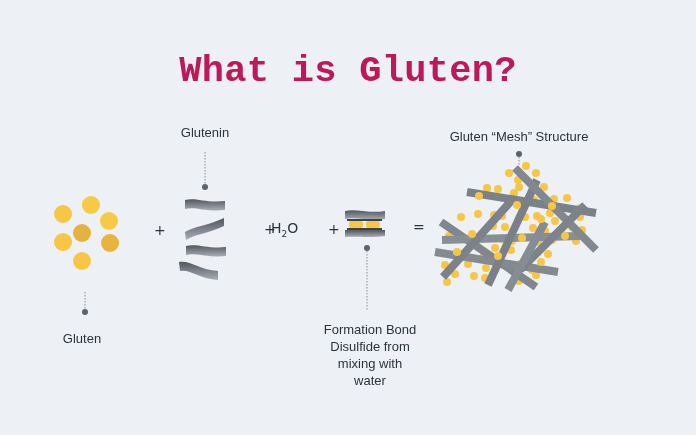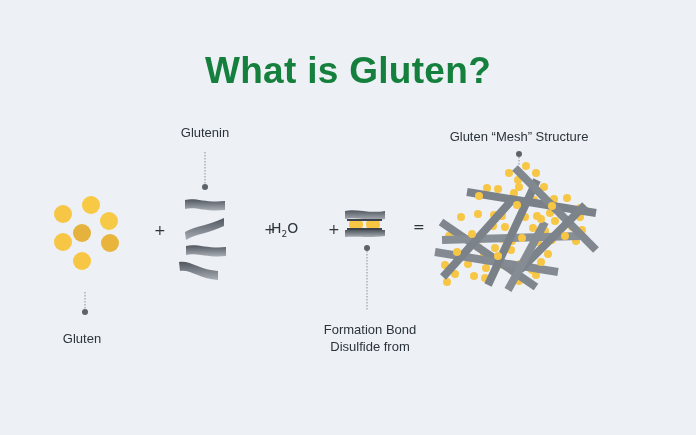--- a/index.html
+++ b/index.html
@@ -6,22 +6,22 @@
     body {
       width: 696px; height: 435px; overflow: hidden;
       background: #edf0f4;
       font-family: "Liberation Sans", "DejaVu Sans", sans-serif;
       position: relative;
       color: #2b333b;
     }
     .title {
       position: absolute; left: 0; right: 0; top: 50px;
       text-align: center; font-size: 37px; font-weight: bold;
-      color: #15803d; letter-spacing: 0.3px;
-      font-family: Liberation Sans, sans-serif;
+      color: #be185d; letter-spacing: 0.3px;
+      font-family: Liberation Mono, monospace;
     }
     .label {
       position: absolute; font-size: 13px; color: #2b333b;
       text-align: center; line-height: 17px;
       font-family: Liberation Sans, sans-serif;
     }
     .op {
       position: absolute; font-size: 14px; color: #2b333b;
       font-family: "DejaVu Sans", sans-serif;
     }
@@ -38,20 +38,22 @@
   <span>H</span><sub style="font-size:9px;">2</sub><span>O</span>
 </div>
 <div class="op" style="left:328px; top:221px;">+</div>
 <div class="op" style="left:413px; top:219px;">=</div>
 
 <div class="label" style="left:52px; top:330px; width:60px;">Gluten</div>
 <div class="label" style="left:175px; top:124px; width:60px;">Glutenin</div>
 <div class="label" style="left:308px; top:321px; width:124px;">
   <div>Formation Bond</div>
   <div>Disulfide from</div>
+  <div>mixing with</div>
+  <div>water</div>
 </div>
 <div class="label" style="left:434px; top:128px; width:170px;">Gluten “Mesh” Structure</div>
 
 <svg width="696" height="435" viewBox="0 0 696 435">
   <defs>
     <linearGradient id="strandGrad" x1="0" y1="0" x2="0" y2="1">
       <stop offset="0" stop-color="#50565e"></stop>
       <stop offset="1" stop-color="#a9aeb5"></stop>
     </linearGradient>
     <linearGradient id="strandGradH" x1="0" y1="0" x2="1" y2="0">

